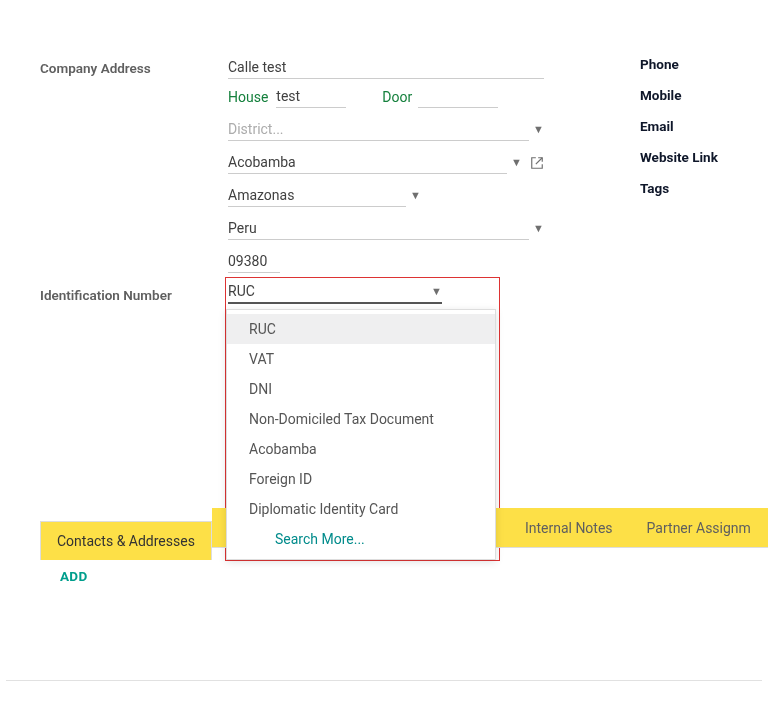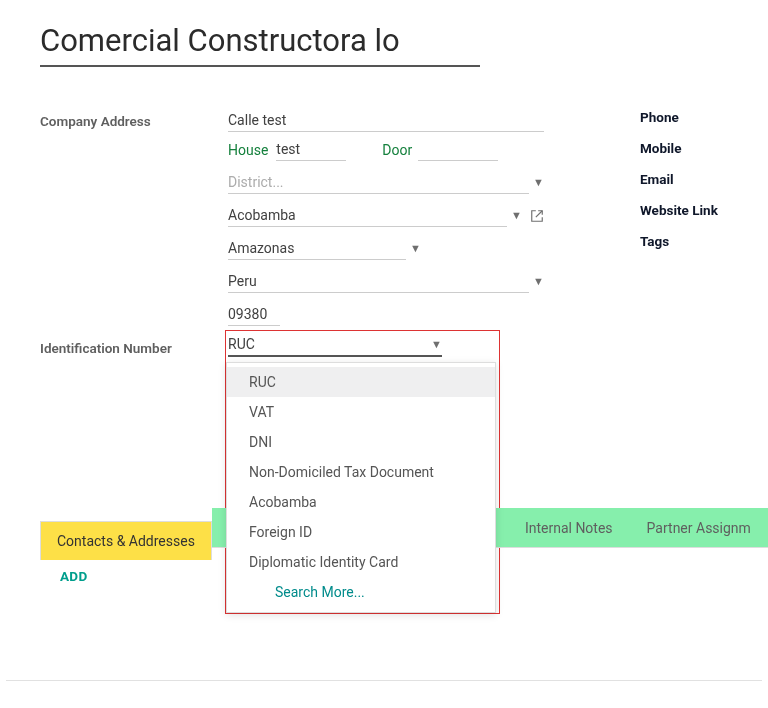--- a/index.html
+++ b/index.html
@@ -44,36 +44,33 @@
 .id-select { width: 100%; display:flex; align-items:center; border-bottom: 2px solid #555; padding-bottom: 3px; }
 .id-select span.val { font-size:14px; color:#414141; flex:1; }
 .highlight-box { position:absolute; top:-6px; left:-3px; width:275px; height:284px; border:1px solid #d33; pointer-events:none; }
 
 .dropdown { position:absolute; top:26px; left:-2px; width:270px; background:#fff; border:1px solid #ddd; box-shadow: 0 2px 8px rgba(0,0,0,.12); padding: 4px 0 6px; z-index:30; }
 .dropdown .opt { padding: 7px 22px; font-size: 14px; color:#555; cursor:pointer; }
 .dropdown .opt.sel { background:#efeff0; }
 .dropdown .search-more { padding: 7px 22px 6px 48px; font-size: 14px; color:#008b8b; cursor:pointer; }
 
 .tabs { position:absolute; top: 508px; left: 40px; right:0; display:flex; border-bottom:1px solid #ddd; z-index:5;}
-.tab { padding: 11px 16px; font-size:14px; color:#5f5f5f; border:1px solid transparent; border-bottom:none; background:#86efac; cursor:pointer; }
+.tab { padding: 11px 16px; font-size:14px; color:#5f5f5f; border:1px solid transparent; border-bottom:none; background:#fde047; cursor:pointer; }
 .tab.active { border-color:#ddd; color:#333; position:relative; top:13px; background:#fde047; }
 .tab.spacer { flex:0 0 296px; border:none; }
 
 .add-btn { position:absolute; top: 568px; left: 60px; color:#009e8c; font-weight:700; font-size:13.5px; letter-spacing:.3px; cursor:pointer; }
 
 .bottom-rule { position:absolute; top: 680px; left:6px; right:6px; height:1px; background:#e1e1e1; }
 </style>
 </head>
 <body>
 
 <div class="canvas">
 
-  <div class="company-name">
-    <input type="text" value="Comercial Constructora lo" style="">
-  </div>
 
   <div class="form-grid">
     <div class="left-col">
       <div class="row">
         <div class="label">Company Address</div>
         <div class="fields">
           <input class="underline-input street" value="Calle test" style="">
           <div class="inline-pair">
             <span class="small-label">House</span>
             <input class="underline-input house" value="test" style="">

